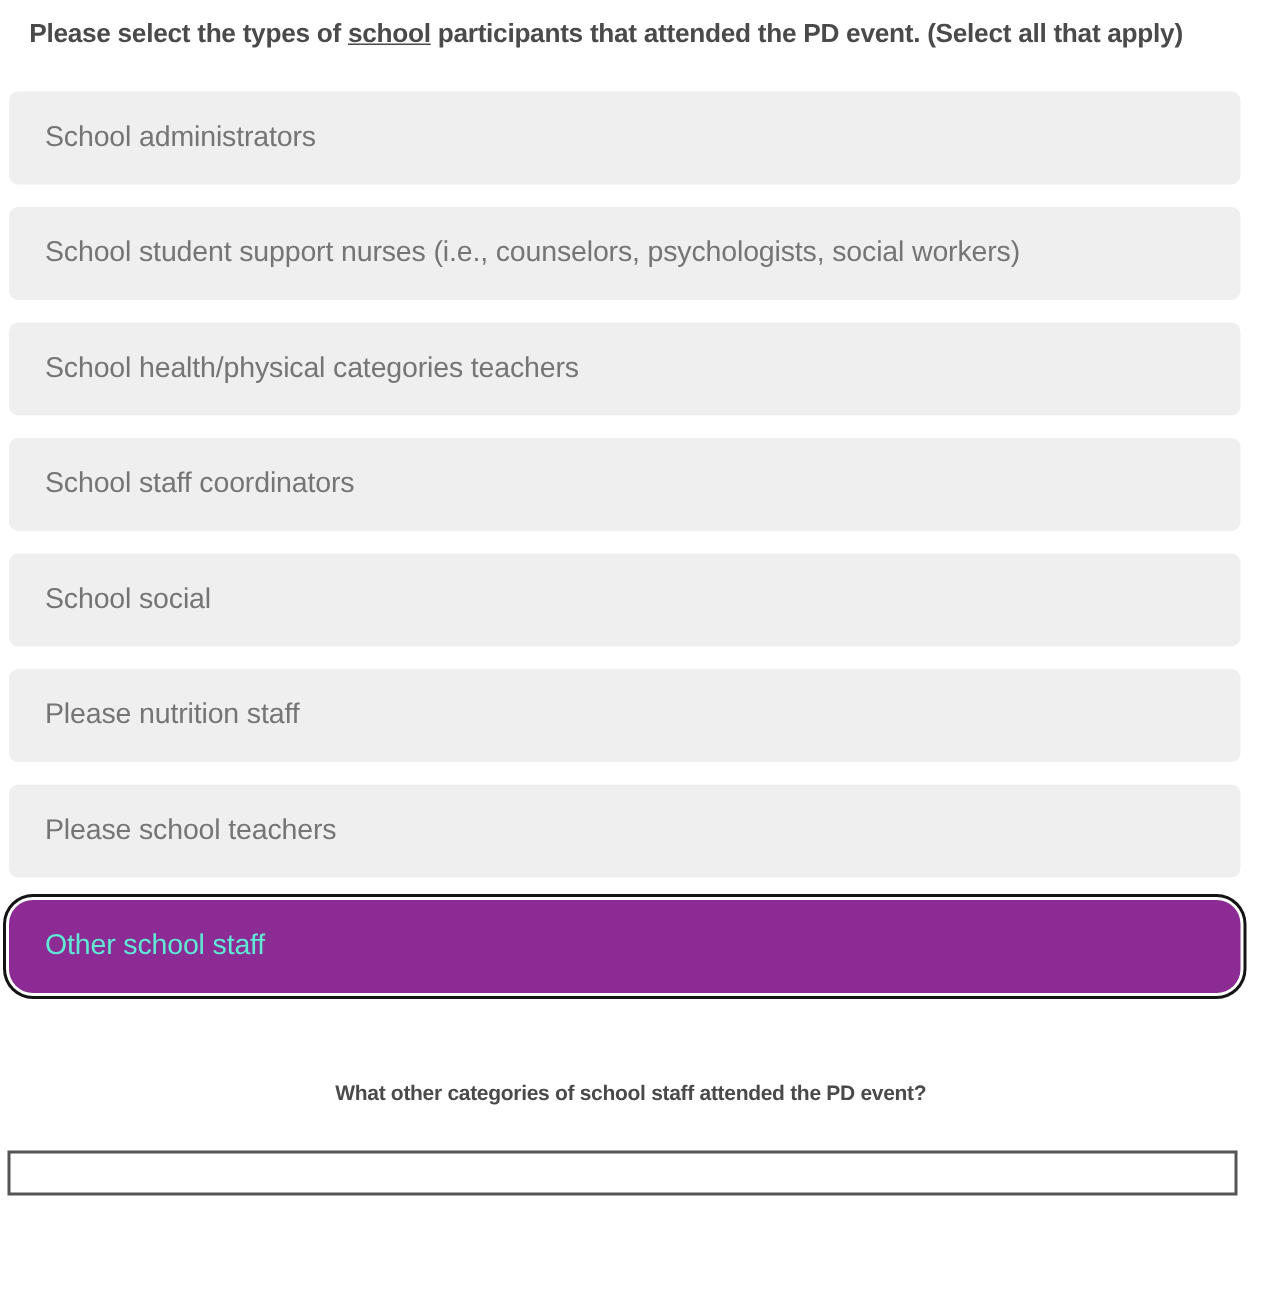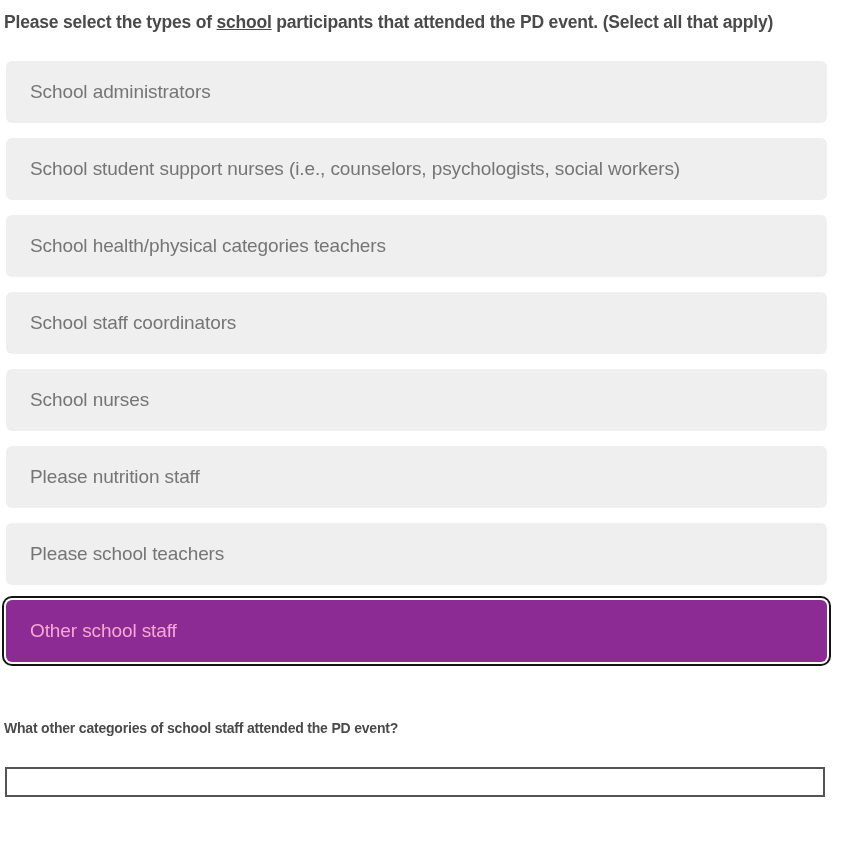--- a/index.html
+++ b/index.html
@@ -1,15 +1,15 @@
 <!DOCTYPE html>
 <html><head>
 <meta charset="utf-8">
 <style>
-  * { box-sizing: border-box; }
+  * { box-sizing: border-box; text-align: center; }
   html, body {
     margin: 0;
     padding: 0;
     background: #ffffff;
   }
   body {
     width: 842px;
     height: 863px;
     font-family: "Liberation Sans", sans-serif;
     overflow: hidden;
@@ -41,23 +41,23 @@
     display: flex;
     align-items: center;
     padding-left: 24px;
     font-size: 19px;
     color: #757575;
     cursor: pointer;
     letter-spacing: -0.1px;
   }
   .option-button.selected {
     background: #8b2b93;
-    color: #f9a8d4;
+    color: #5eead4;
     box-shadow: 0 0 0 2px #ffffff, 0 0 0 4px #141414;
-    border-radius: 6px;
+    border-radius: 16px;
   }
   .followup-title {
     margin: 55px 5px 0 4px;
     font-size: 14px;
     line-height: 22px;
     font-weight: bold;
     color: #4a4a4a;
     letter-spacing: -0.2px;
   }
   .text-entry {
@@ -91,21 +91,21 @@
     <div class="option-button">
       <span>School student support nurses (i.e., counselors, psychologists, social workers)</span>
     </div>
     <div class="option-button">
       <span>School health/physical categories teachers</span>
     </div>
     <div class="option-button">
       <span>School staff coordinators</span>
     </div>
     <div class="option-button">
-      <span>School nurses</span>
+      <span>School social</span>
     </div>
     <div class="option-button">
       <span>Please nutrition staff</span>
     </div>
     <div class="option-button">
       <span>Please school teachers</span>
     </div>
     <div class="option-button selected">
       <span>Other school staff</span>
     </div>

